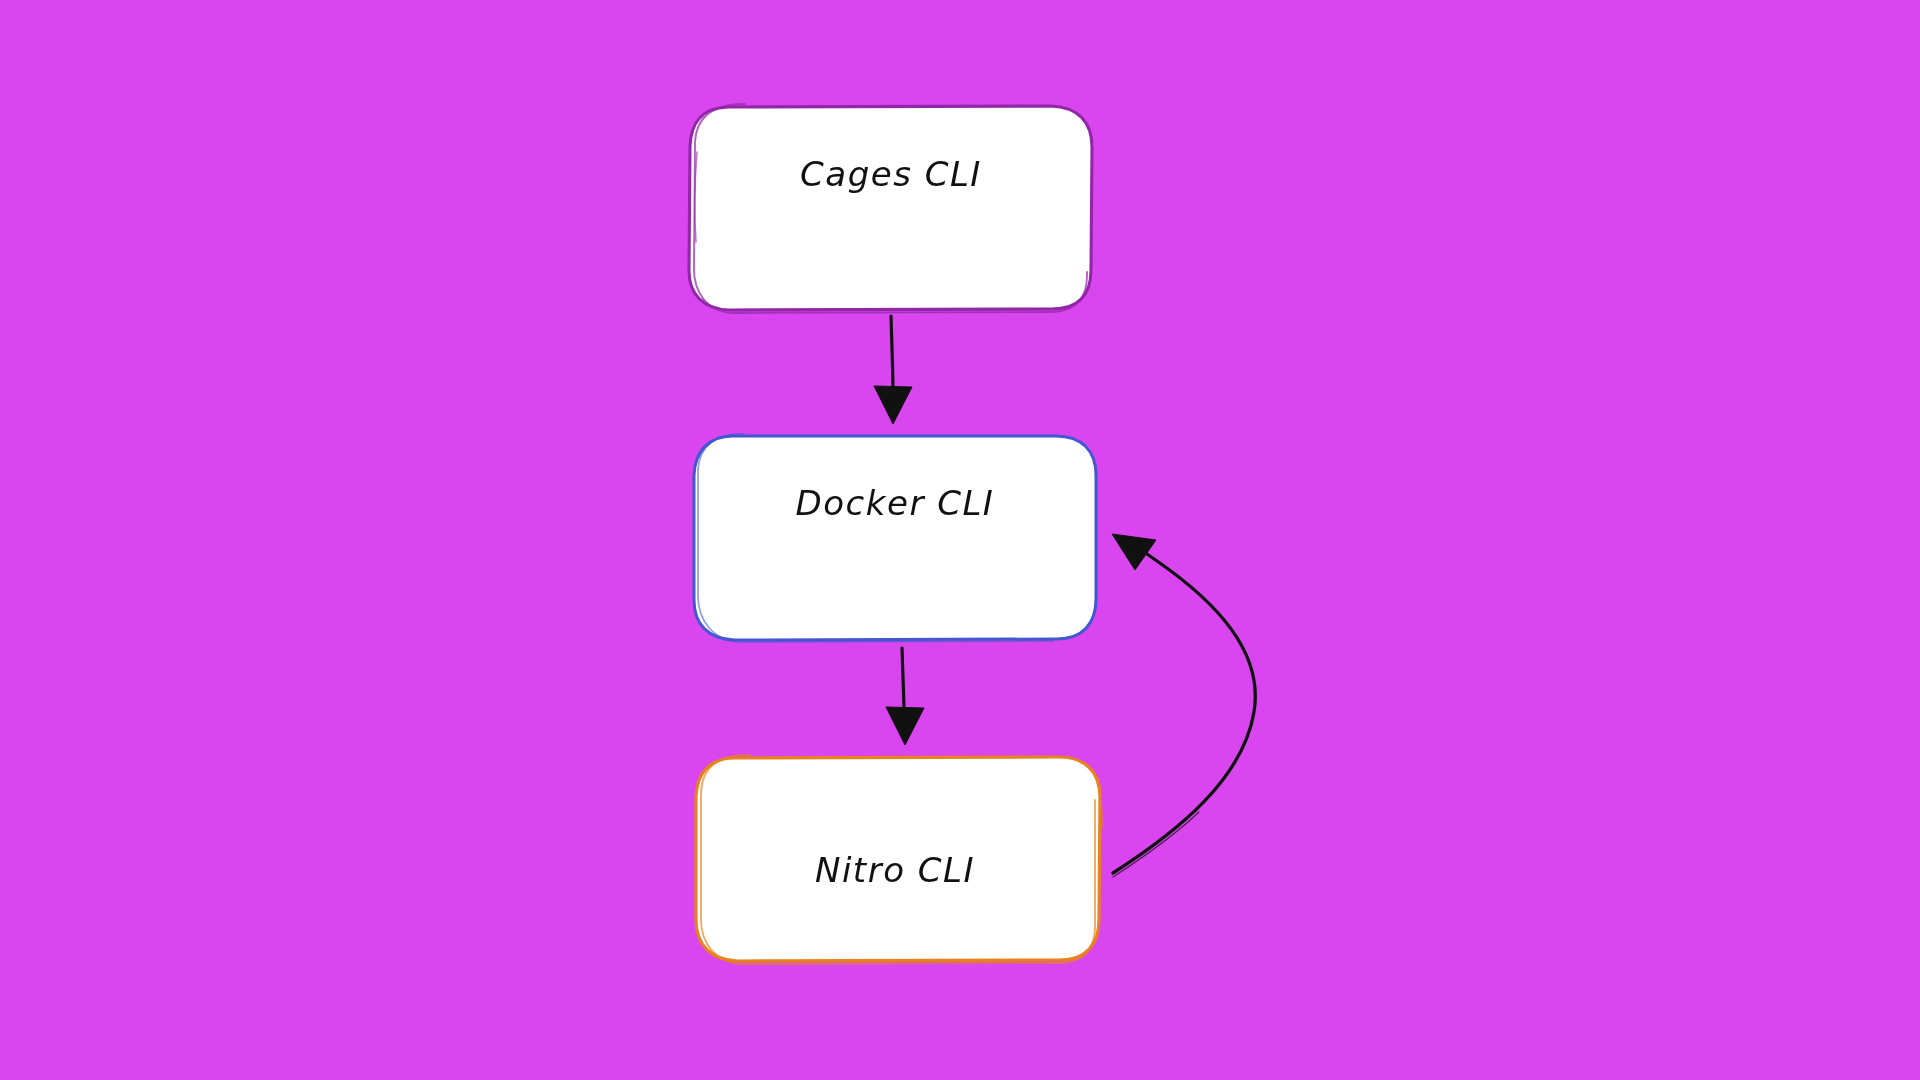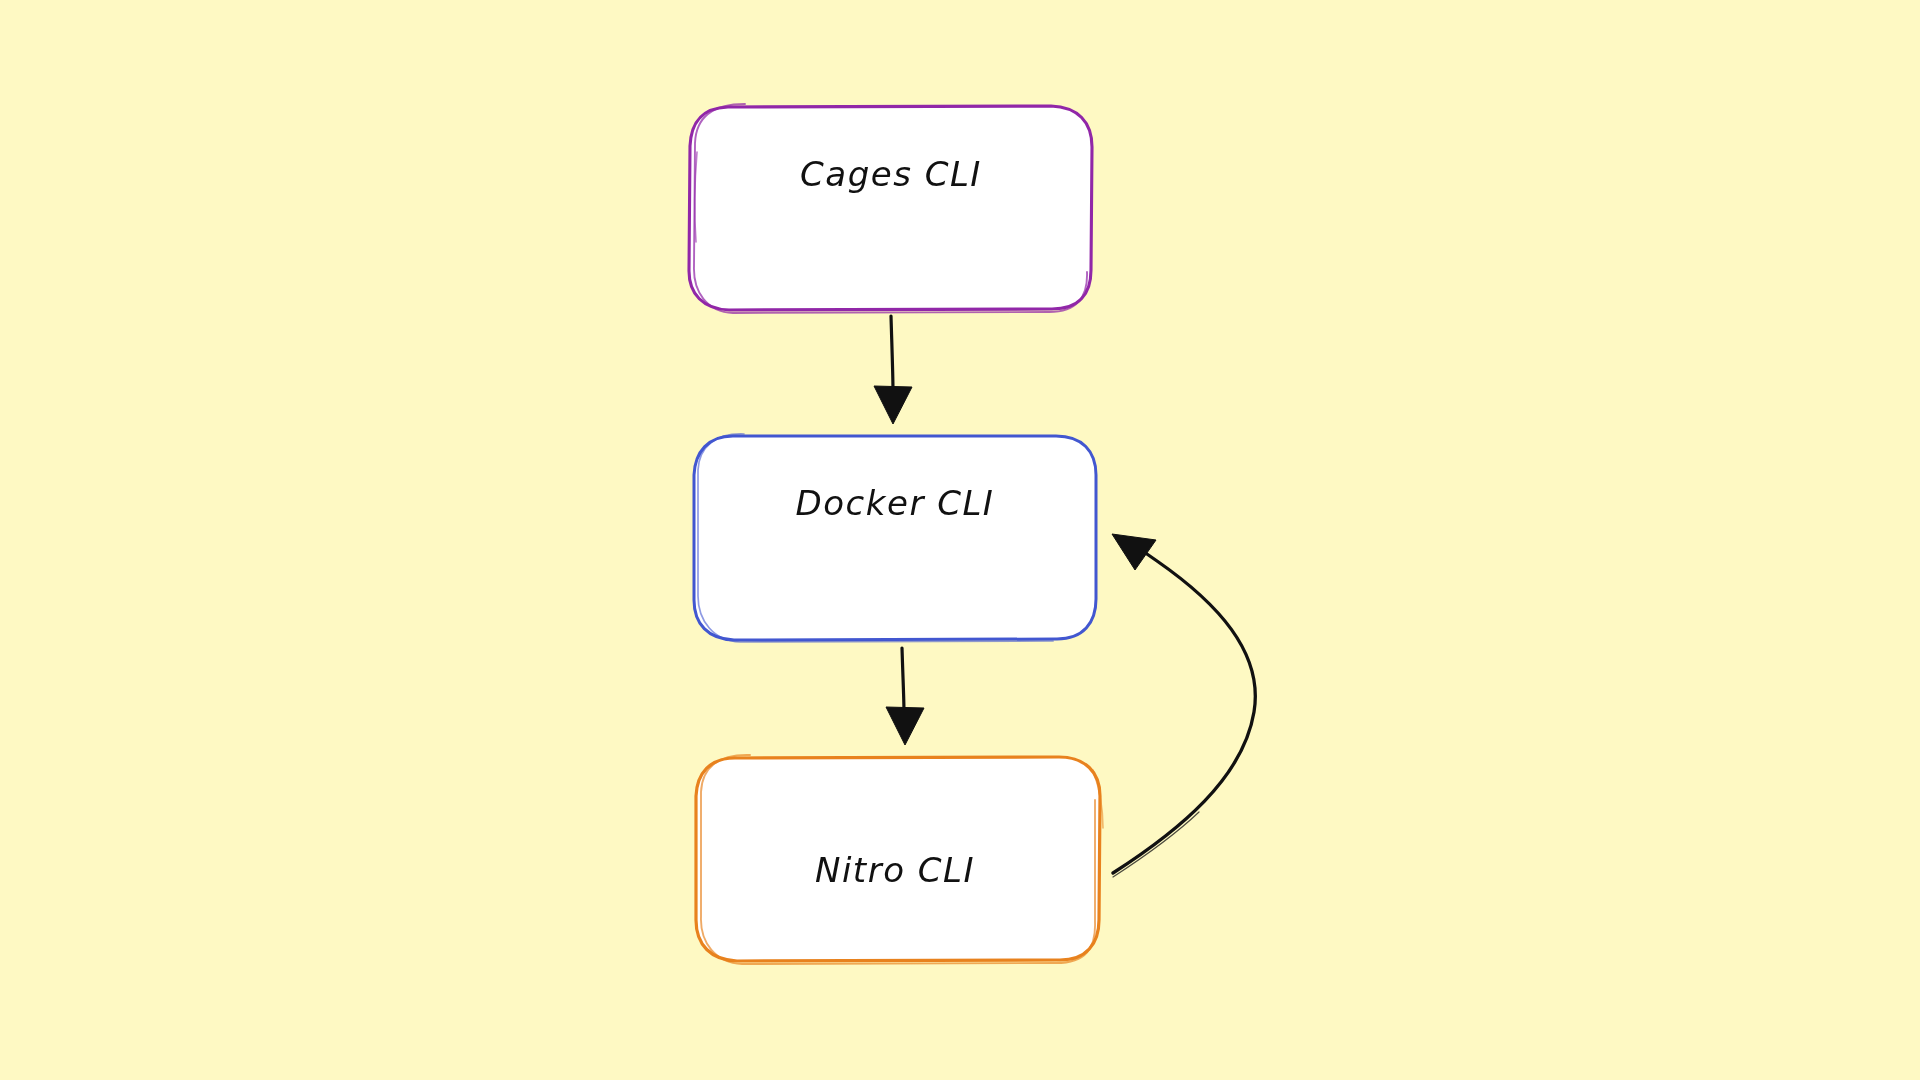--- a/index.html
+++ b/index.html
@@ -11,21 +11,21 @@
   body {
     width: 1920px;
     height: 1080px;
     overflow: hidden;
     font-family: "DejaVu Sans", sans-serif;
   }
   #canvas {
     position: relative;
     width: 1920px;
     height: 1080px;
-    background: #fef9c3;
+    background: #d946ef;
   }
   #diagram-svg {
     position: absolute;
     left: 0;
     top: 0;
     width: 1920px;
     height: 1080px;
     display: block;
   }
   .node-label {

